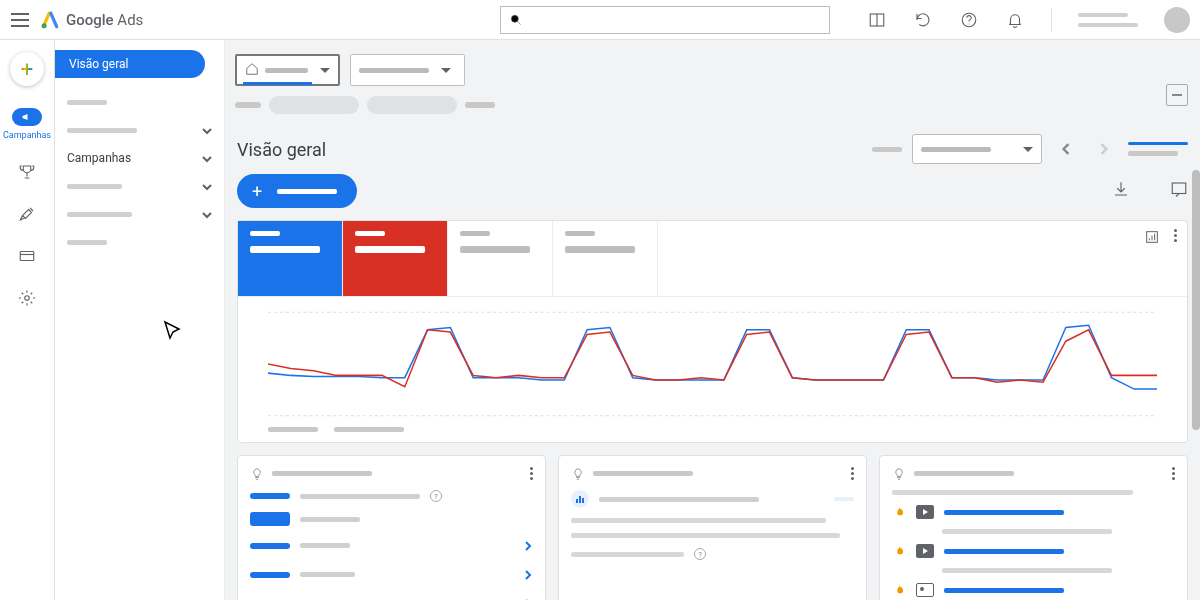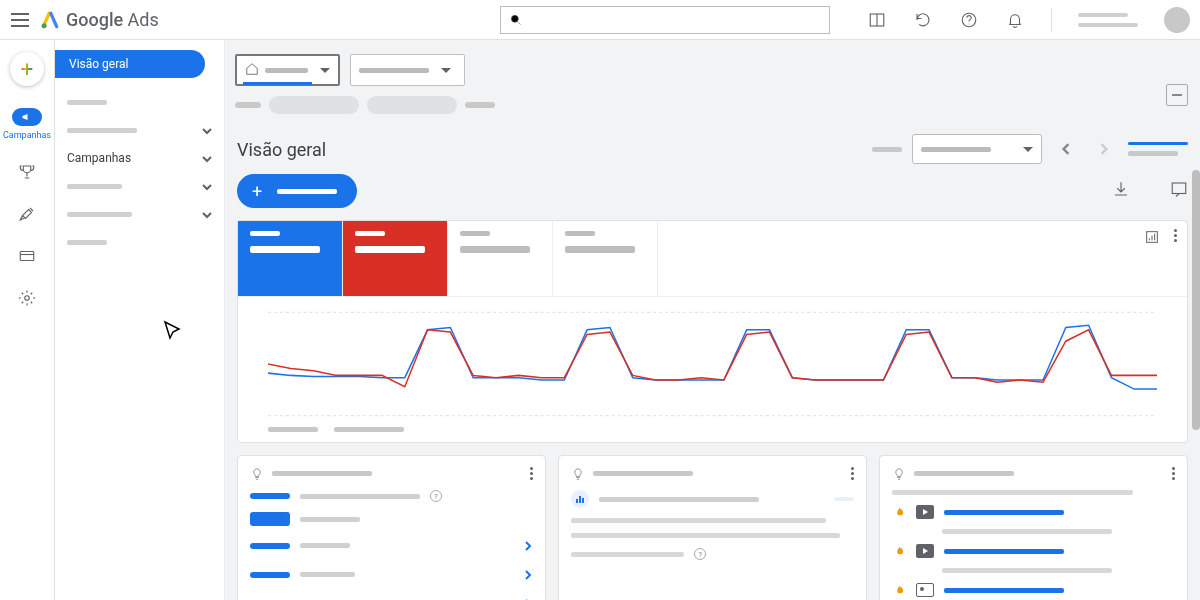--- a/index.html
+++ b/index.html
@@ -2,21 +2,21 @@
 <html><head>
 <meta charset="utf-8">
 <style>
 * { margin:0; padding:0; box-sizing:border-box; font-family:Roboto,Arial,sans-serif; }
 body { background:#fff; width:1200px; height:600px; overflow:hidden; position:relative; }
 
 
 .header { height:40px; border-bottom:1px solid #e0e0e0; display:flex; align-items:center; padding:0 8px; gap:8px; background:#fff; position:relative; z-index:10;}
 .hamburger { width:24px; height:24px; display:flex; flex-direction:column; justify-content:center; gap:4px; cursor:pointer; padding:0 3px;}
 .hamburger span { height:2px; background:#5f6368; }
-.logo-wrap { display:flex; align-items:center; gap:6px; font-size:18px; color:#5f6368; }
+.logo-wrap { display:flex; align-items:center; gap:6px; font-size:15px; color:#5f6368; }
 .logo-mark { width:20px; height:20px; position:relative;}
 .logo-mark svg { width:20px; height:20px; }
 .logo-text b { font-weight:500; color:#5f6368;}
 .search-wrap { position:absolute; left:500px; top:6px; width:330px; height:28px; background:#fff; border:1px solid #bdbdbd; display:flex; align-items:center; padding:0 8px; gap:6px;}
 .search-wrap svg { width:14px; height:14px; stroke:#5f6368; }
 .header-right { position:absolute; right:10px; top:0; height:40px; display:flex; align-items:center; gap:26px;}
 .hicon { width:20px; height:20px; color:#5f6368; cursor:pointer; display:flex; align-items:center; justify-content:center;}
 .hicon svg { width:18px; height:18px; stroke:#5f6368; fill:none; stroke-width:1.5;}
 .hdiv { width:1px; height:24px; background:#e0e0e0; }
 .skel-tiny { width:50px; height:4px; background:#d0d0d0; border-radius:2px;}

